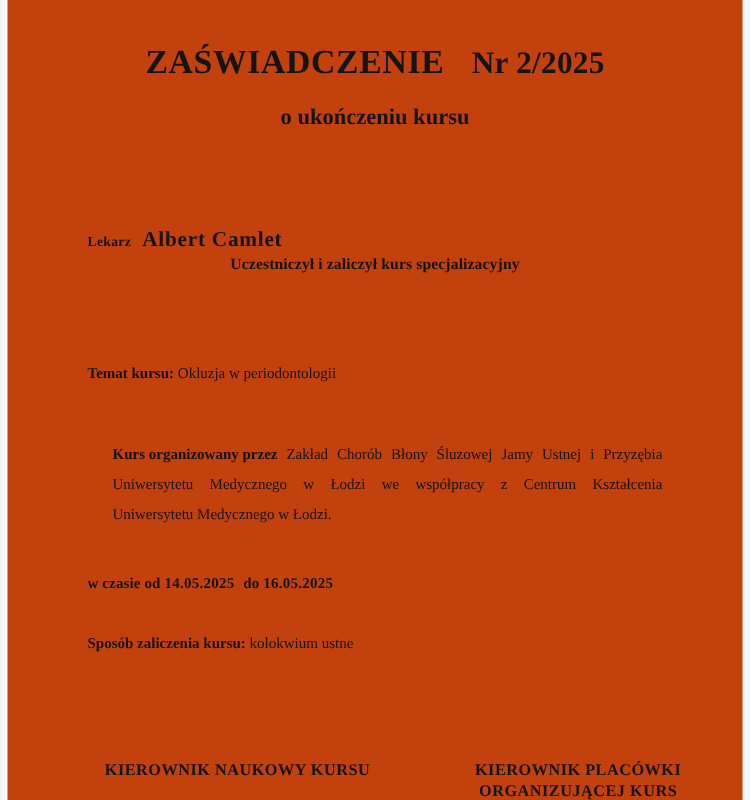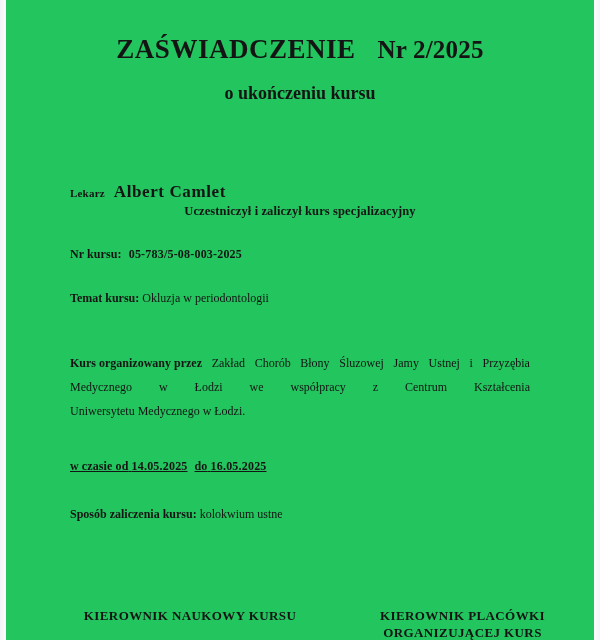--- a/index.html
+++ b/index.html
@@ -14,21 +14,21 @@
     font-family: "Liberation Serif", "DejaVu Serif", serif;
     color: #141414;
     -webkit-font-smoothing: antialiased;
   }
 
   
   .page {
     position: relative;
     width: 600px;
     height: 640px;
-    background: #22c55e;
+    background: #c2410c;
     overflow: hidden;
   }
   
   .scan-edge-left {
     position: absolute;
     left: 0; top: 0;
     width: 6px; height: 640px;
     background: linear-gradient(to right, #f1f2f4 0%, #f7f8f9 55%, #fdfdfd 100%);
   }
   .scan-edge-right {
@@ -116,36 +116,37 @@
   .field .val {
     font-weight: normal;
   }
   .field .val-bold {
     font-weight: bold;
     letter-spacing: 0.2px;
   }
 
   #course-number-field { top: 247px; letter-spacing: 0.1px; }
   #course-topic-field  { top: 291px; }
-  #course-dates-field  { top: 459px; letter-spacing: 0.1px; text-decoration: underline; }
+  #course-dates-field  { top: 459px; letter-spacing: 0.1px; }
   #course-passing-field{ top: 507px; font-family: Liberation Serif, serif; }
 
   .field .spacer { display: inline-block; width: 7px; }
 
   
   .organizer {
     position: absolute;
     left: 70px; top: 351px;
     width: 460px;
     font-size: 12px;
     line-height: 24px;
   }
   .organizer .ln {
     display: block;
     white-space: nowrap;
+    margin-left: 20px;
   }
   .organizer .just {
     display: flex;
     justify-content: space-between;
   }
   .organizer .lbl {
     font-weight: bold;
   }
 
   
@@ -182,42 +183,40 @@
     </div>
 
     <div class="subtitle">o ukończeniu kursu</div>
 
     <div class="name-row">
       <span class="name-prefix">Lekarz</span><span class="name-value">Albert  Camlet</span>
     </div>
 
     <div class="statement">Uczestniczył i zaliczył kurs specjalizacyjny</div>
 
-    <div class="field" id="course-number-field">
-      <span class="lbl">Nr kursu:</span><span class="spacer"></span><span class="val-bold">05-783/5-08-003-2025</span>
-    </div>
 
     <div class="field" id="course-topic-field">
       <span class="lbl">Temat kursu:</span>
       <span class="val">Okluzja w periodontologii</span>
     </div>
 
     <div class="organizer">
       <span class="ln just">
         <span class="lbl">Kurs organizowany przez</span>
           <span>Zakład</span>
           <span>Chorób</span>
           <span>Błony</span>
           <span>Śluzowej</span>
           <span>Jamy</span>
           <span>Ustnej</span>
           <span>i</span>
           <span>Przyzębia</span>
       </span>
       <span class="ln just">
+        <span>Uniwersytetu</span>
           <span>Medycznego</span>
           <span>w</span>
           <span>Łodzi</span>
           <span>we</span>
           <span>współpracy</span>
           <span>z</span>
           <span>Centrum</span>
           <span>Kształcenia</span>
       </span>
       <span class="ln">Uniwersytetu Medycznego w Łodzi.</span>

